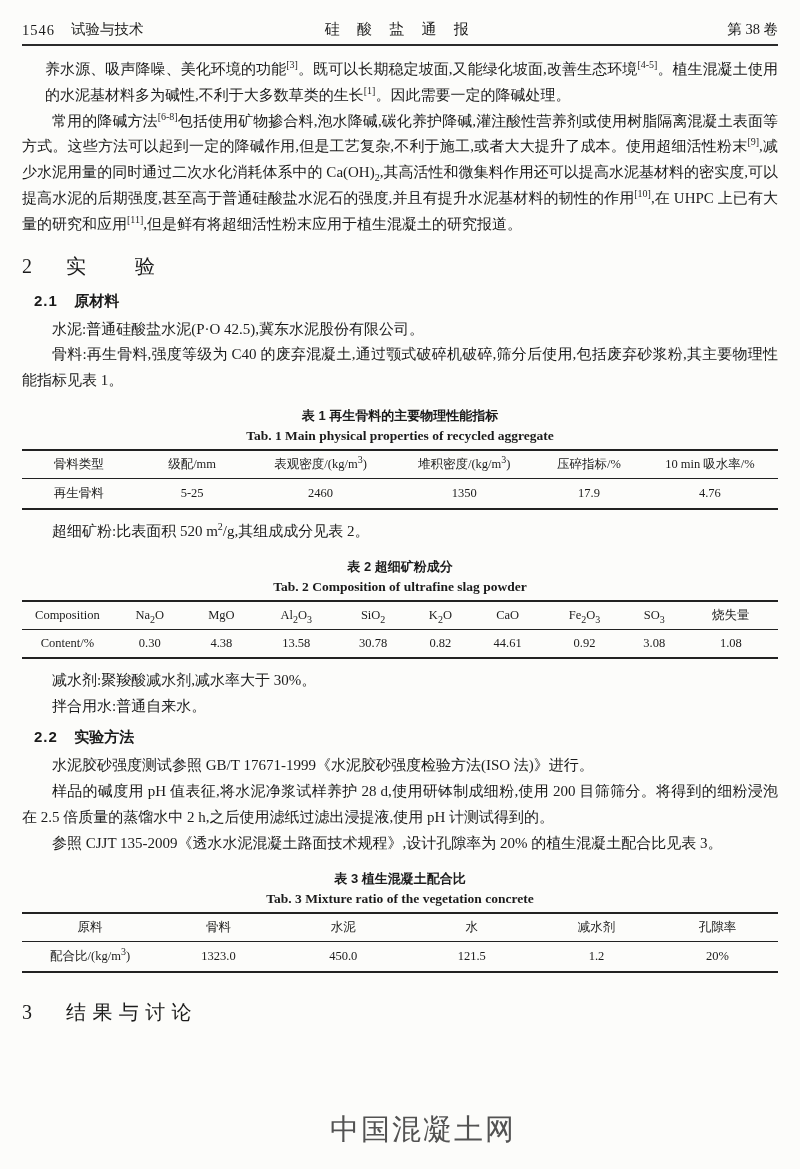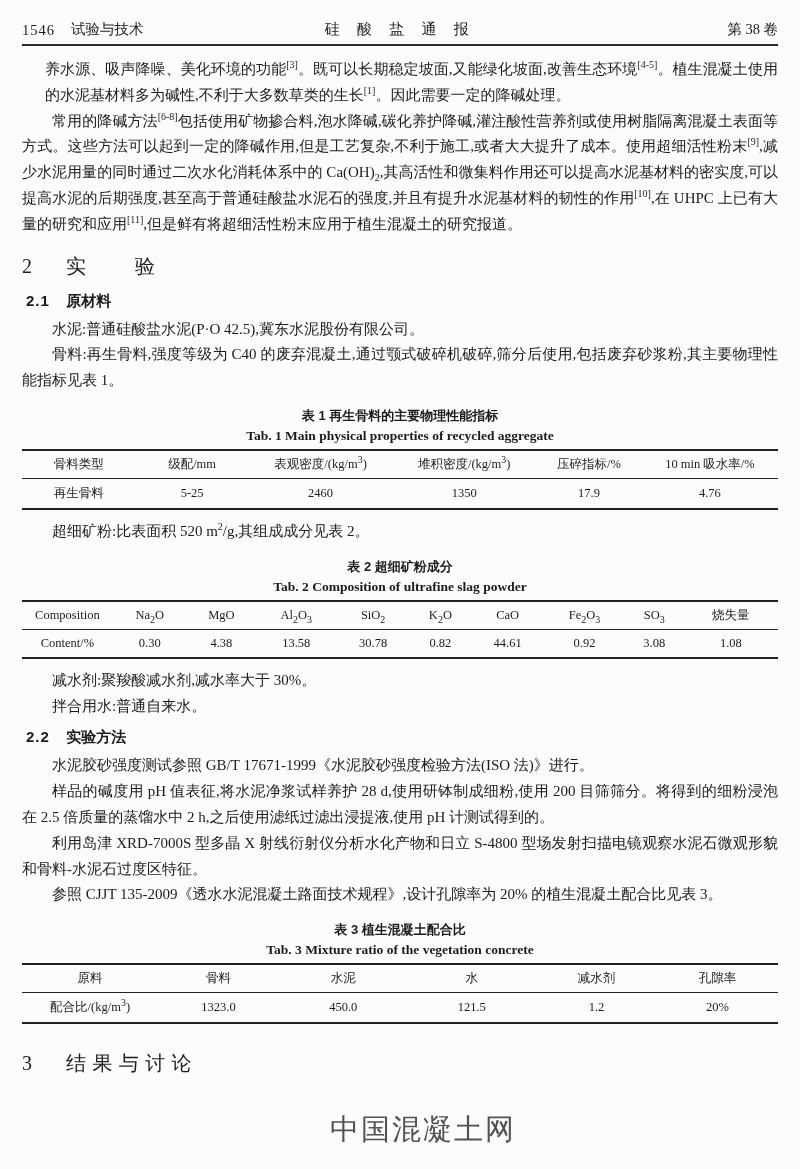--- a/index.html
+++ b/index.html
@@ -47,21 +47,21 @@
     margin: 15px 0 12px 0;
   }
   .sec-h1 .num { margin-right: 1.7em; }
   .sec-h1 .ttl { letter-spacing: 1.1em; }
   .sec-h1.tight .ttl { letter-spacing: 0.32em; }
 
   
   .sec-h2 {
     font-family: "Liberation Sans", "DejaVu Sans", sans-serif;
     font-size: 15px; font-weight: 700;
-    margin: 9px 0 6px 4px;
+    margin: 9px 0 6px 12px;
   }
   .sec-h2 .num { margin-right: 1.1em; letter-spacing: 1px; }
 
   
   .tblwrap { margin: 13px 0 9px 0; }
   .tbl-title-cn {
     text-align: center; font-weight: 700; font-size: 13px;
     font-family: "Liberation Sans", "DejaVu Sans", sans-serif;
   }
   .tbl-title-en {
@@ -175,21 +175,20 @@
     </div>
 
     <p class="body">减水剂:聚羧酸减水剂,减水率大于 30%。</p>
     <p class="body">拌合用水:普通自来水。</p>
 
     <div class="sec-h2">
       <span class="num">2.2</span><span>实验方法</span>
     </div>
     <p class="body">水泥胶砂强度测试参照 GB/T 17671-1999《水泥胶砂强度检验方法(ISO 法)》进行。</p>
     <p class="body">样品的碱度用 pH 值表征,将水泥净浆试样养护 28 d,使用研钵制成细粉,使用 200 目筛筛分。将得到的细粉浸泡在 2.5 倍质量的蒸馏水中 2 h,之后使用滤纸过滤出浸提液,使用 pH 计测试得到的。</p>
-    <p class="body">利用岛津 XRD-7000S 型多晶 X 射线衍射仪分析水化产物和日立 S-4800 型场发射扫描电镜观察水泥石微观形貌和骨料-水泥石过度区特征。</p>
 
     <p class="body">参照 CJJT 135-2009《透水水泥混凝土路面技术规程》,设计孔隙率为 20% 的植生混凝土配合比见表 3。</p>
 
     <div class="tblwrap">
       <div class="tbl-title-cn">表 3  植生混凝土配合比</div>
       <div class="tbl-title-en">Tab. 3  Mixture ratio of the vegetation concrete</div>
       <table class="threeline">
         <tbody>
             <tr>
           <th style="width:18%">原料</th>

